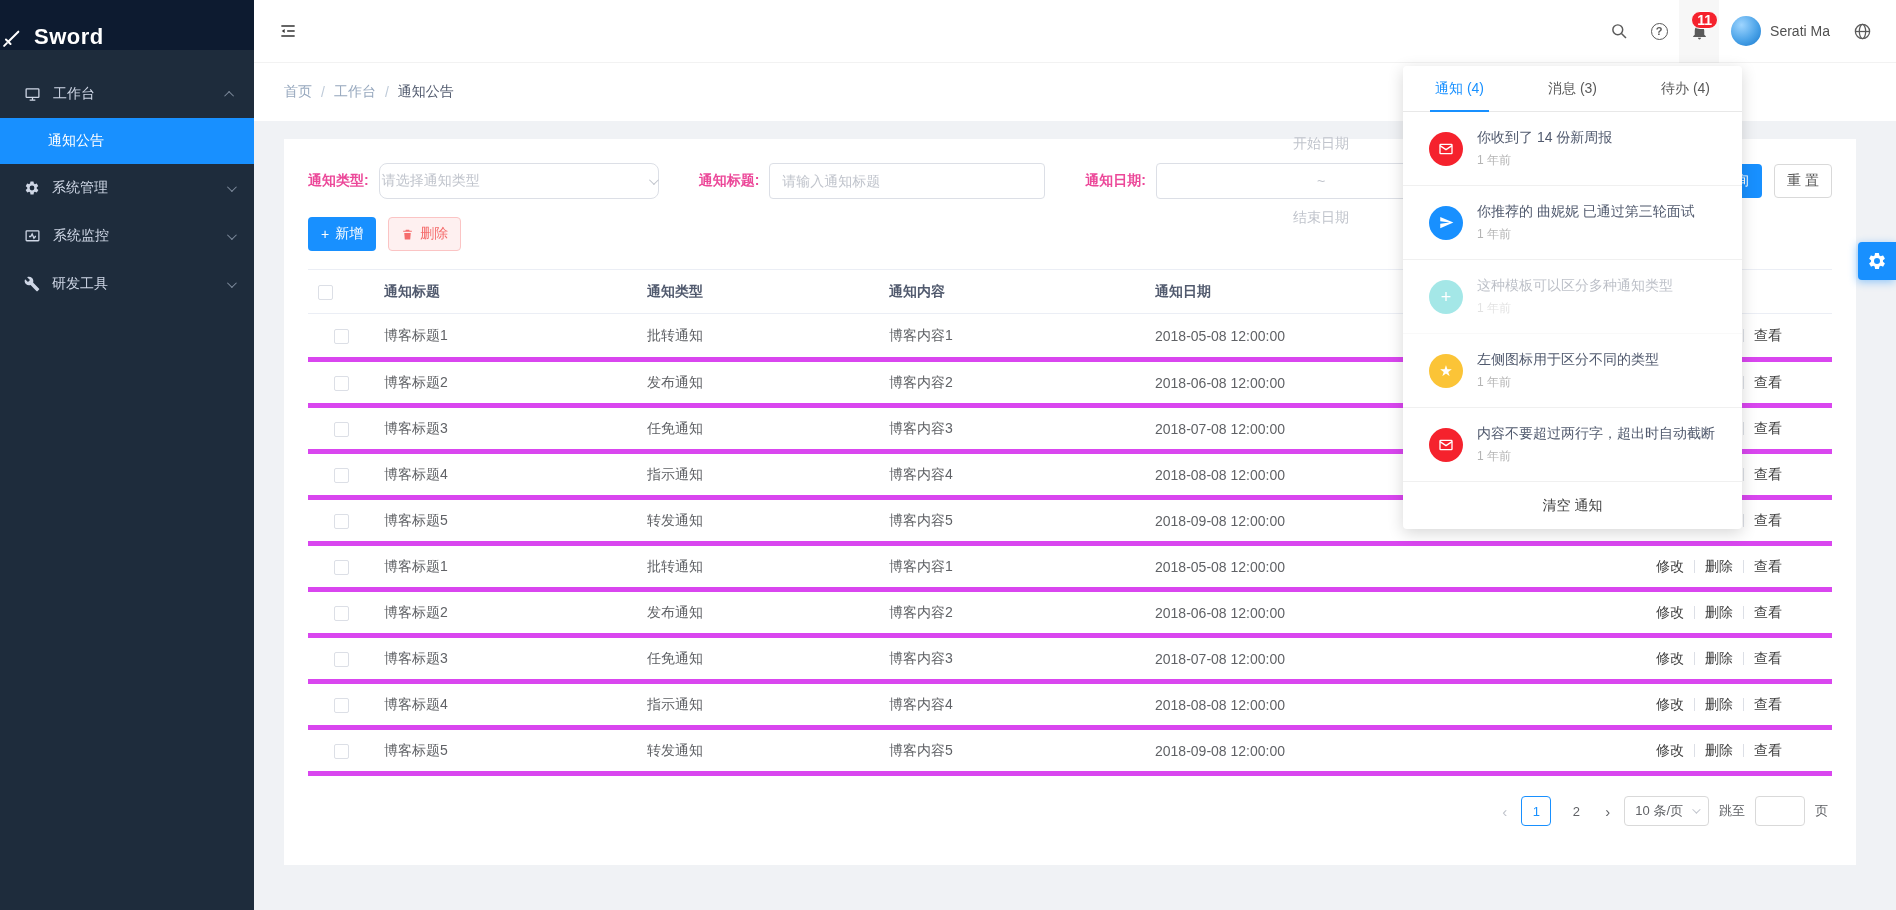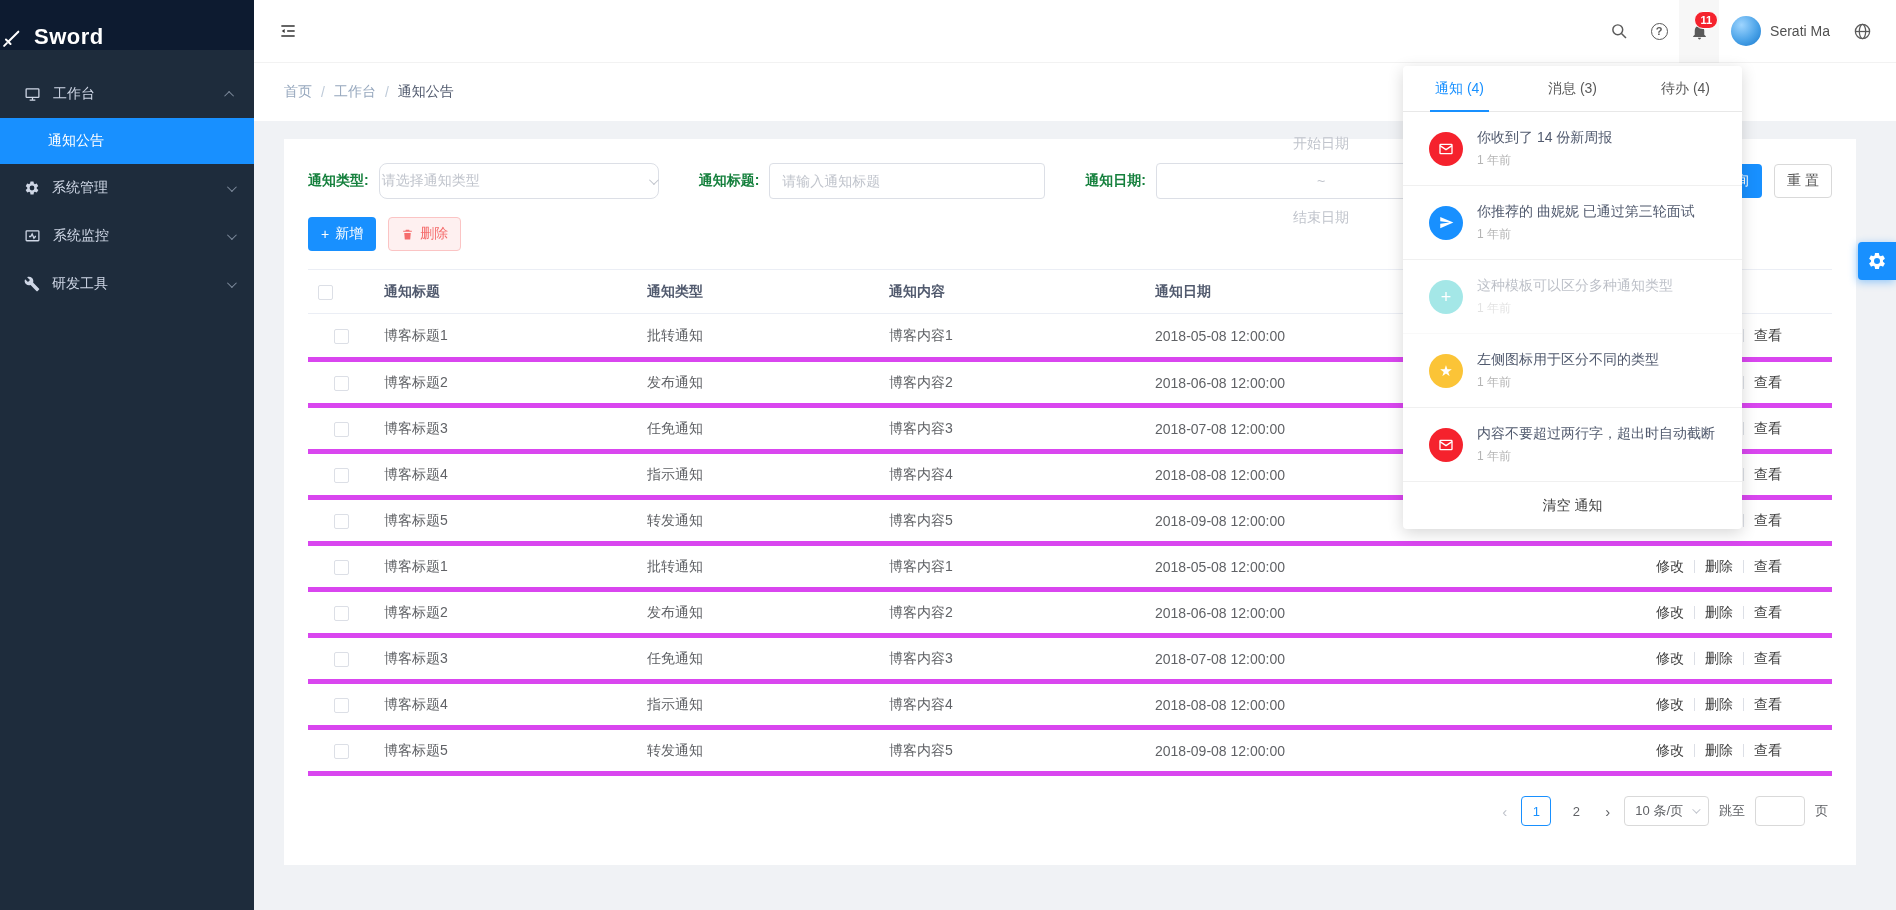--- a/index.html
+++ b/index.html
@@ -22,41 +22,41 @@
   .chev-up { transform:rotate(-135deg) translateY(-2px); }
   .mitem .chev { color:#7e8b9c; }
   .sub-active { height:46px; background:#1890ff; color:#fff; display:flex; align-items:center; padding-left:48px; font-size:14px; cursor:pointer; }
 
   
   .header { position:fixed; left:254px; right:0; top:0; height:63px; background:#fff; display:flex; align-items:center; padding:0 14px 0 24px; z-index:40; border-bottom:1px solid #f2f2f2; }
   .collapse-btn { color:#333; cursor:pointer; display:flex; }
   .hd-right { margin-left:auto; display:flex; align-items:center; }
   .hicon { width:40px; height:63px; display:flex; align-items:center; justify-content:center; color:#5a5a5a; cursor:pointer; }
   .bell-wrap { position:relative; background:rgba(0,0,0,.03); }
-  .badge { position:absolute; top:11px; right:1px; background:#f5222d; color:#fff; font-size:11px; line-height:16px; padding:0 5px; border-radius:9px; border:1px solid #fff; font-weight:700; }
+  .badge { position:absolute; top:11px; right:1px; background:#f5222d; color:#fff; font-size:14px; line-height:16px; padding:0 5px; border-radius:9px; border:1px solid #fff; font-weight:700; }
   .qcircle { width:17px; height:17px; border:1.6px solid #5a5a5a; border-radius:50%; display:flex; align-items:center; justify-content:center; font-size:11px; font-weight:700; color:#5a5a5a; }
   .user-wrap { display:flex; align-items:center; gap:9px; padding:0 12px; height:63px; cursor:pointer; }
   .avatar { width:30px; height:30px; border-radius:50%; background:radial-gradient(circle at 35% 30%, #9ed5ff, #4ba3e8 55%, #1677cc); }
   .user-name { font-size:14px; color:#515151; }
 
   
   .main { margin-left:254px; padding-top:63px; height:910px; display:flex; flex-direction:column; }
   .breadcrumb-bar { background:#fff; height:58px; display:flex; align-items:center; padding-left:30px; font-size:14px; }
   .crumb { color:#97a8be; cursor:pointer; }
   .crumb.current { color:#515a6e; cursor:default; }
   .bc-sep { margin:0 9px; color:#bfcbd9; }
   .bc-sep::after { content:"/"; }
   .content { flex:1; padding:18px 40px 0 30px; }
   .card { background:#fff; height:726px; padding:0 24px; position:relative; }
 
   
   .filters { display:flex; align-items:center; padding-top:24px; font-size:14px; }
   .fgroup { display:flex; align-items:center; }
   .fgroup + .fgroup { margin-left:40px; }
-  .flabel { font-weight:600; color:#15803d; margin-right:10px; white-space:nowrap; }
+  .flabel { font-weight:600; color:#ec4899; margin-right:10px; white-space:nowrap; }
   .fselect { width:280px; height:36px; border:1px solid #dcdfe6; border-radius:8px; display:flex; align-items:center; justify-content:space-between; padding:0 2px; color:#c0c4cc; background:#fff; cursor:pointer; }
   .fselect .chev { color:#c0c4cc; }
   .finput { width:276px; height:36px; border:1px solid #dcdfe6; border-radius:4px; padding:0 12px; font-size:14px; color:#606266; outline:none; }
   .finput::placeholder { color:#c0c4cc; }
   .fdate { width:330px; height:36px; border:1px solid #dcdfe6; border-radius:4px; display:flex; align-items:center; justify-content:center; gap:20px; color:#c0c4cc; background:#fff; cursor:pointer;flex-direction:column; }
   .fbtns { margin-left:auto; display:flex; gap:12px; }
   .btn { height:34px; padding:0 12px; border-radius:4px; font-size:14px; display:inline-flex; align-items:center; gap:6px; cursor:pointer; border:1px solid transparent; white-space:nowrap; }
   .btn-primary { background:#1890ff; color:#fff; }
   .btn-plain { background:#fff; border-color:#d9d9d9; color:#555; }
   .btn-danger { background:#fef0f0; border-color:#fbc4c4; color:#f56c6c; }

